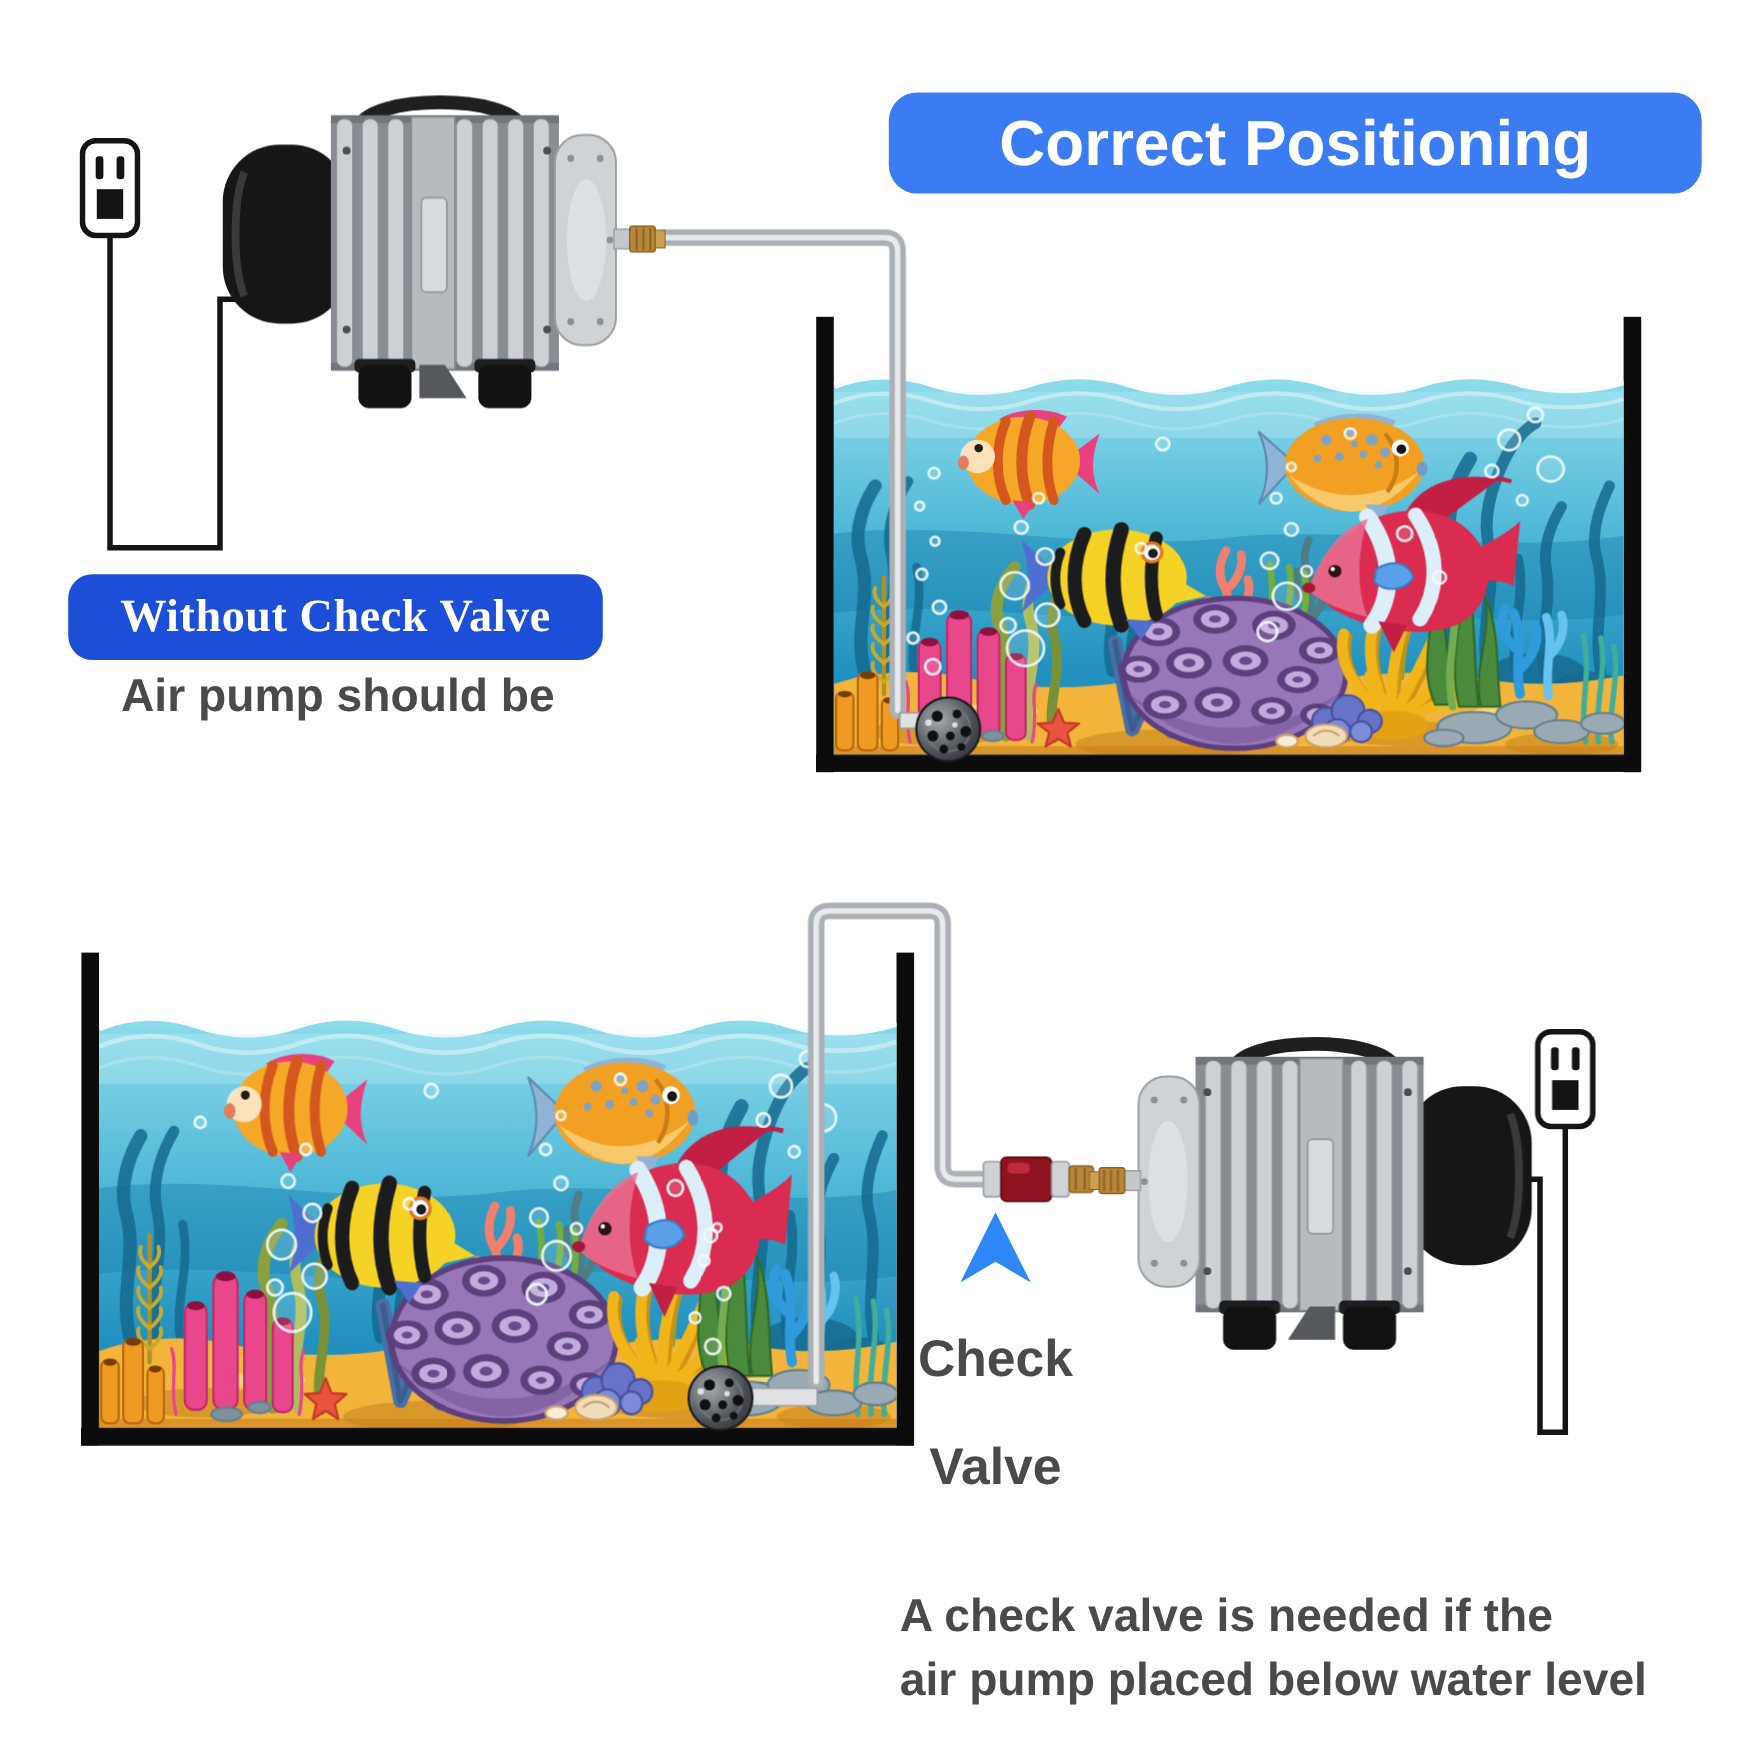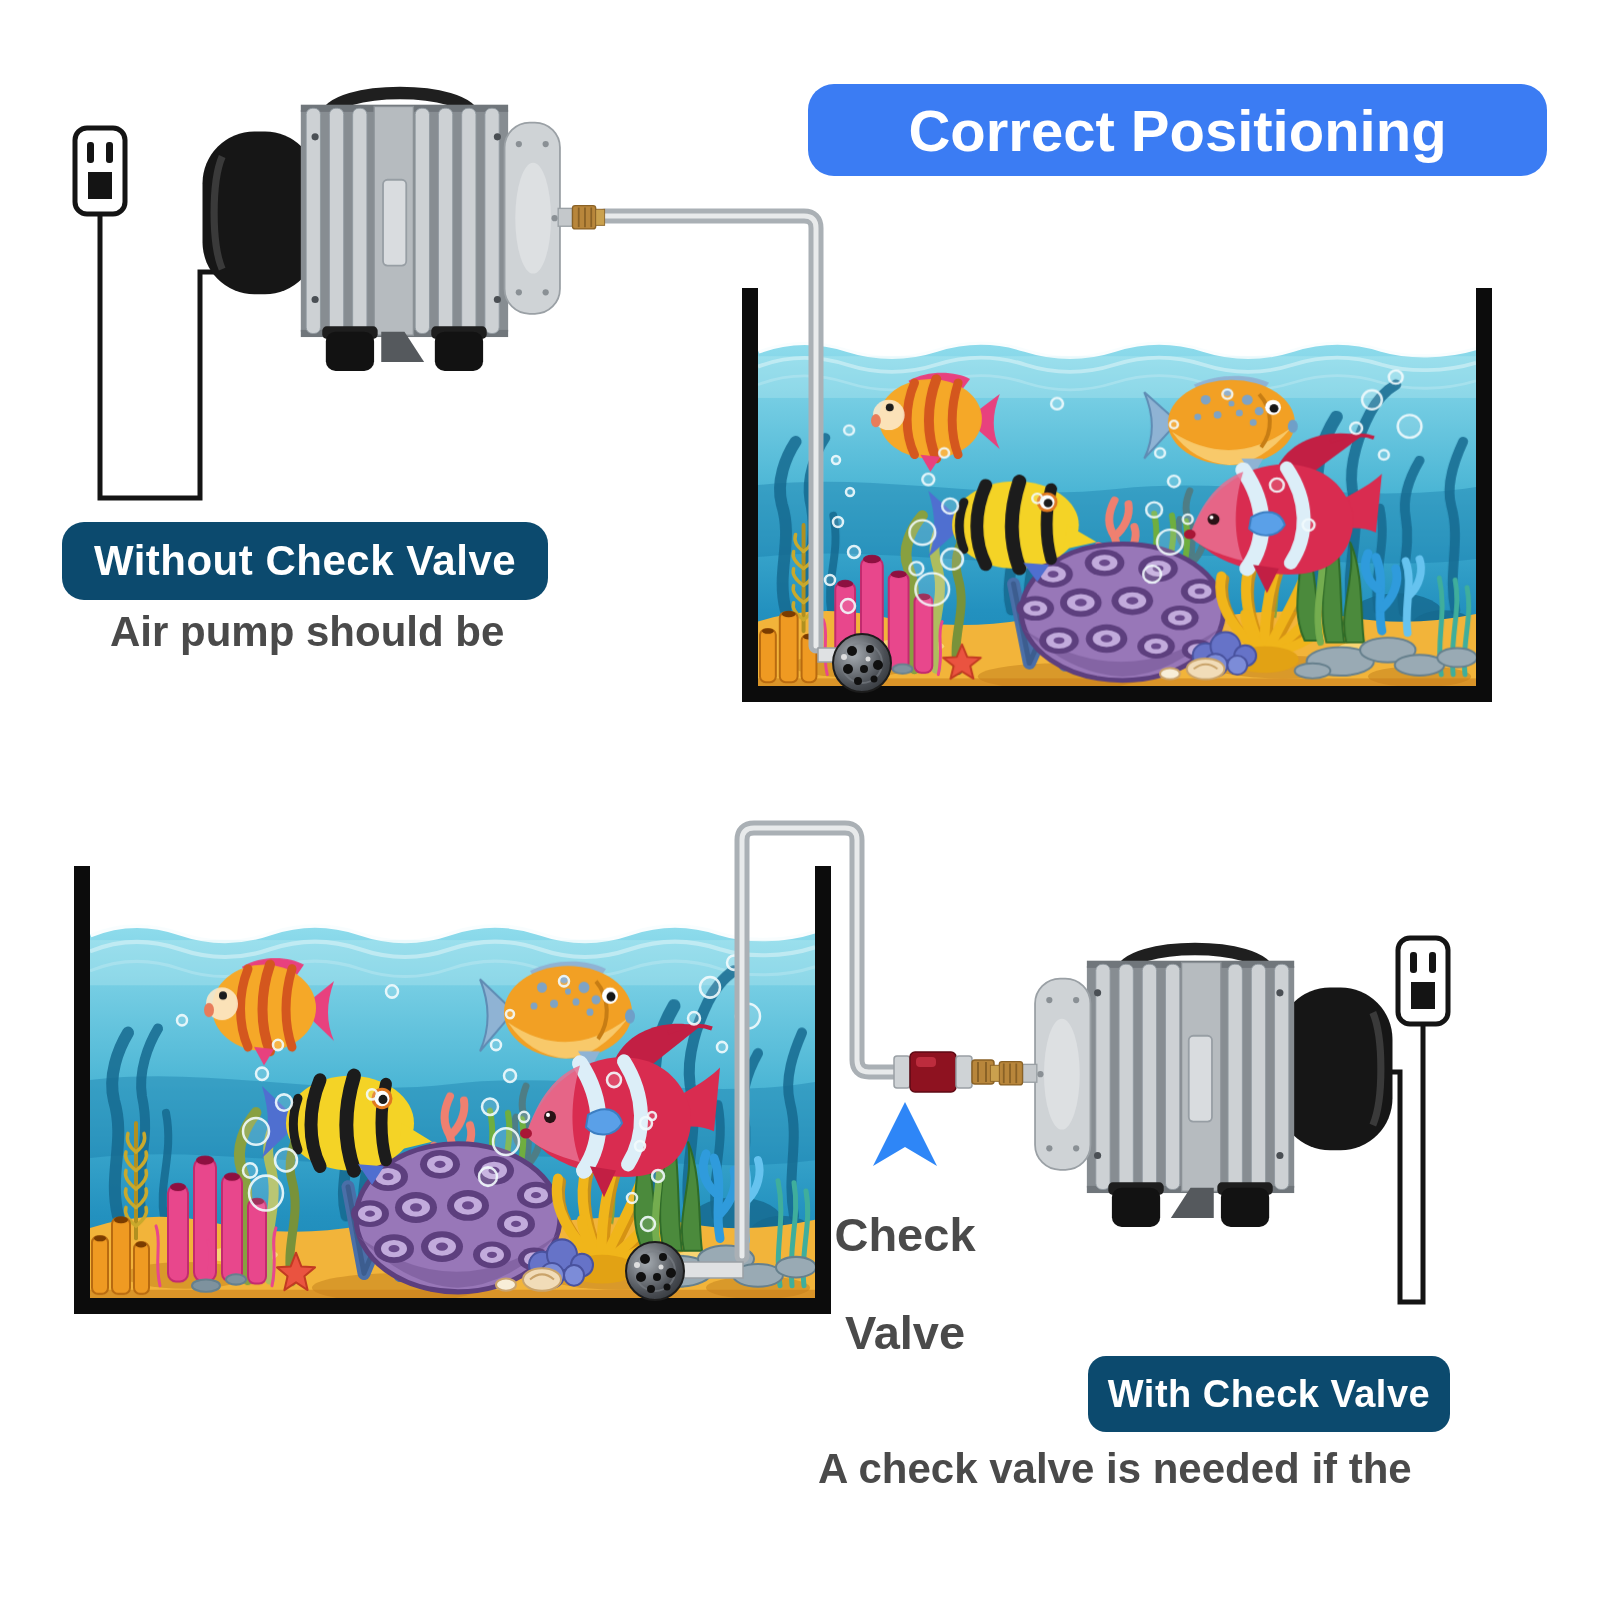--- a/index.html
+++ b/index.html
@@ -1,21 +1,21 @@
 <!DOCTYPE html>
 <html><head>
 <meta charset="utf-8">
 <style>
   html,body{margin:0;padding:0;background:#fff;}
   .canvas{position:relative;width:1600px;height:1600px;background:#ffffff;
           font-family:"Liberation Sans",sans-serif;overflow:hidden;}
   .abs{position:absolute;}
-  .badge{background:#0c4a6e;color:#ffffff;font-weight:700;display:flex;
+  .badge{background:#1d4ed8;color:#ffffff;font-weight:700;display:flex;
          align-items:center;justify-content:center;border-radius:22px;
-         letter-spacing:0.5px;}
+         letter-spacing:0.5px;font-family:Liberation Serif, serif;}
   .title-banner{background:#3b7cf3;color:#ffffff;font-weight:700;display:flex;
          align-items:center;justify-content:center;border-radius:26px;}
   .caption{color:#4a4a4a;font-weight:700;}
   .wall{background:#0c0c0c;position:absolute;}
   svg{display:block;}
   .callout{display:flex;flex-direction:column;align-items:center;}
   .callout .line{color:#4a4a4a;font-weight:700;font-size:47px;line-height:62px;margin-top:36px;}
 </style>
 </head>
 <body>
@@ -548,20 +548,18 @@
   </svg>
 
   <div class="callout abs" style="left:815px;top:1102px;width:180px;z-index:5">
     <svg width="64" height="66" viewBox="0 0 64 66">
       <polygon points="32,0 64,64 32,45 0,64" fill="#2e86f7"></polygon>
     </svg>
     <div class="line">Check</div>
     <div class="line">Valve</div>
   </div>
 
-  <div class="badge abs" style="left:1088px;top:1356px;width:362px;height:76px;font-size:38px;border-radius:18px;z-index:5">
-    <span>With Check Valve</span>
-  </div>
   <div class="caption abs" style="left:818px;top:1440px;width:714px;font-size:42px;line-height:58px;text-align:left;z-index:5">
     <div>A check valve is needed if the</div>
+    <div>air pump placed below water level</div>
   </div>
 
 </div>
 
 </body></html>

